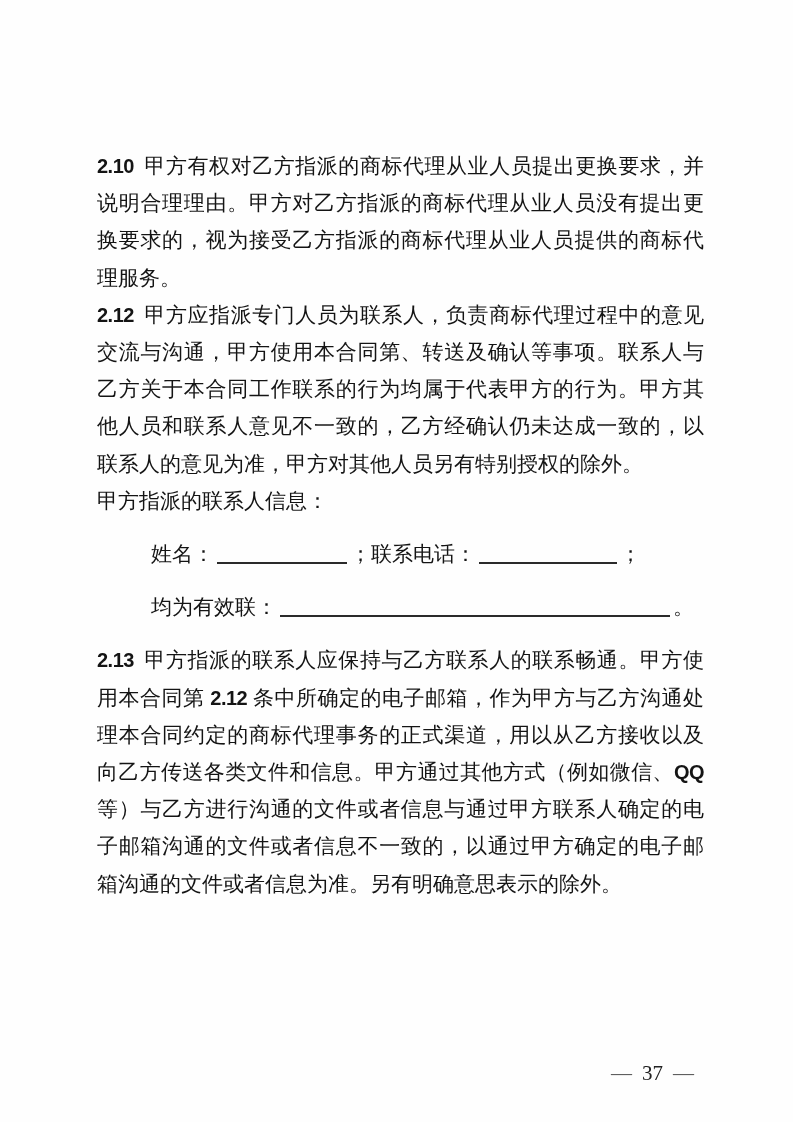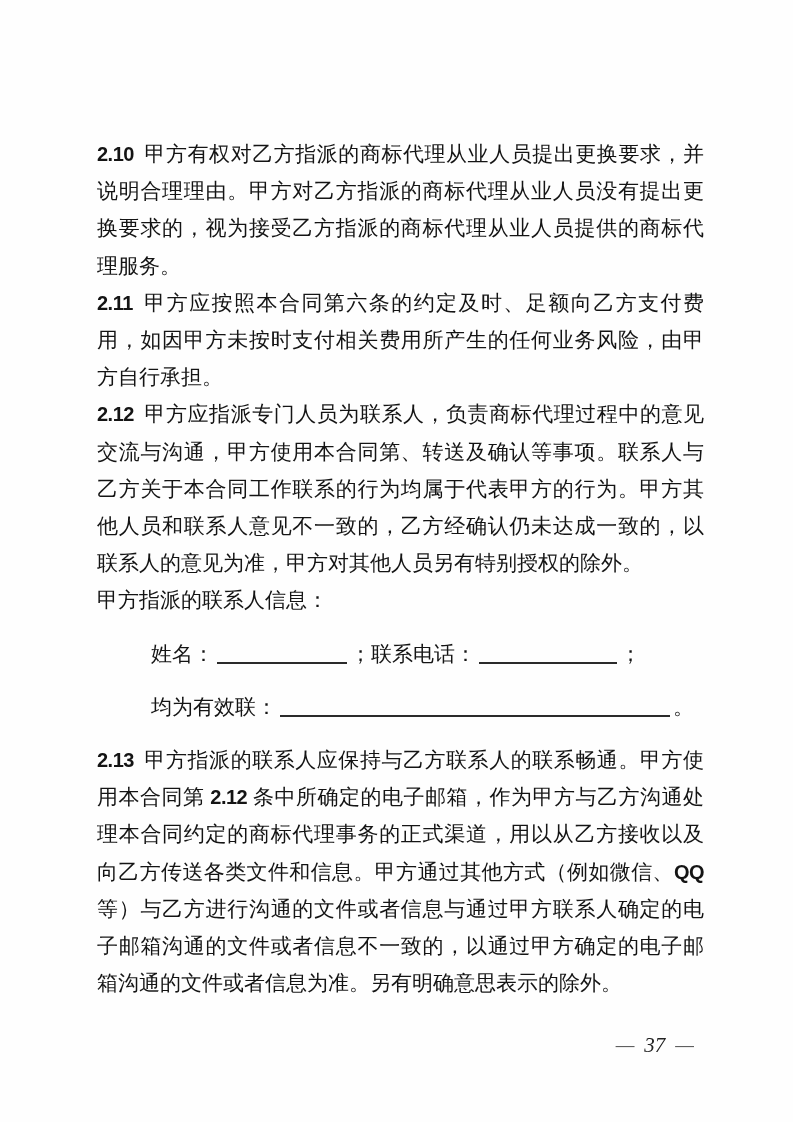--- a/index.html
+++ b/index.html
@@ -12,21 +12,21 @@
     width: 793px;
     height: 1122px;
     background: #fefefe;
     overflow: hidden;
     font-family: "Liberation Serif", "DejaVu Serif", serif;
     color: #141414;
   }
   .content {
     position: absolute;
     left: 97px;
-    top: 136px;
+    top: 148px;
     width: 607px;
   }
   .para {
     margin: 0;
     font-size: 21px;
     line-height: 37.2px;
     text-align: justify;
     text-justify: inter-character;
     word-break: break-all;
   }
@@ -57,43 +57,41 @@
     border-bottom: 2px solid #2a2a2a;
     vertical-align: -3px;
     margin: 0 3px;
   }
   .blank-name   { width: 130px; }
   .blank-phone  { width: 138px; }
   .blank-email  { width: 165px; }
   .blank-addr   { width: 390px; }
   .footer {
     position: absolute;
-    top: 1031px;
+    top: 1059px;
     left: 0;
     width: 704px;
     text-align: right;
     font-size: 21px;
     line-height: 28px;
     color: #222;
-    font-style: italic;
   }
   .footer .dash {
     color: #555;
     margin: 0 10px;
   }
 </style>
 </head>
 <body>
 
 <div class="page">
   <div class="content">
 
     <p class="para"><span class="pnum">2.10</span><span><span>甲方有权对乙方指派的商标代理从业人员提出更换要求，并说明合理理由。甲方对乙方指派的商标代理从业人员没有提出更换要求的，视为接受乙方指派的商标代理从业人员提供的商标代理服务。</span></span></p>
 
-    <p class="para"><span class="pnum">2.11</span><span><span>甲方应按照本合同第六条的约定及时、足额向乙方支付费用，如因甲方未按时支付相关费用所产生的任何业务风险，由甲方自行承担。</span></span></p>
 
     <p class="para"><span class="pnum">2.12</span><span><span>甲方应指派专门人员为联系人，负责商标代理过程中的意见交流与沟通，甲方使用本合同第、转送及确认等事项。联系人与乙方关于本合同工作联系的行为均属于代表甲方的行为。甲方其他人员和联系人意见不一致的，乙方经确认仍未达成一致的，以联系人的意见为准，甲方对其他人员另有特别授权的除外。</span></span></p>
 
     <p class="para">甲方指派的联系人信息：</p>
 
     <p class="contact-line"><span>姓名：</span><span class="blank blank-name"></span><span>；</span><span>联系电话：</span><span class="blank blank-phone"></span><span>；</span></p>
 
 
     <p class="contact-line"><span>均为有效联：</span><span class="blank blank-addr"></span><span>。</span></p>
 

